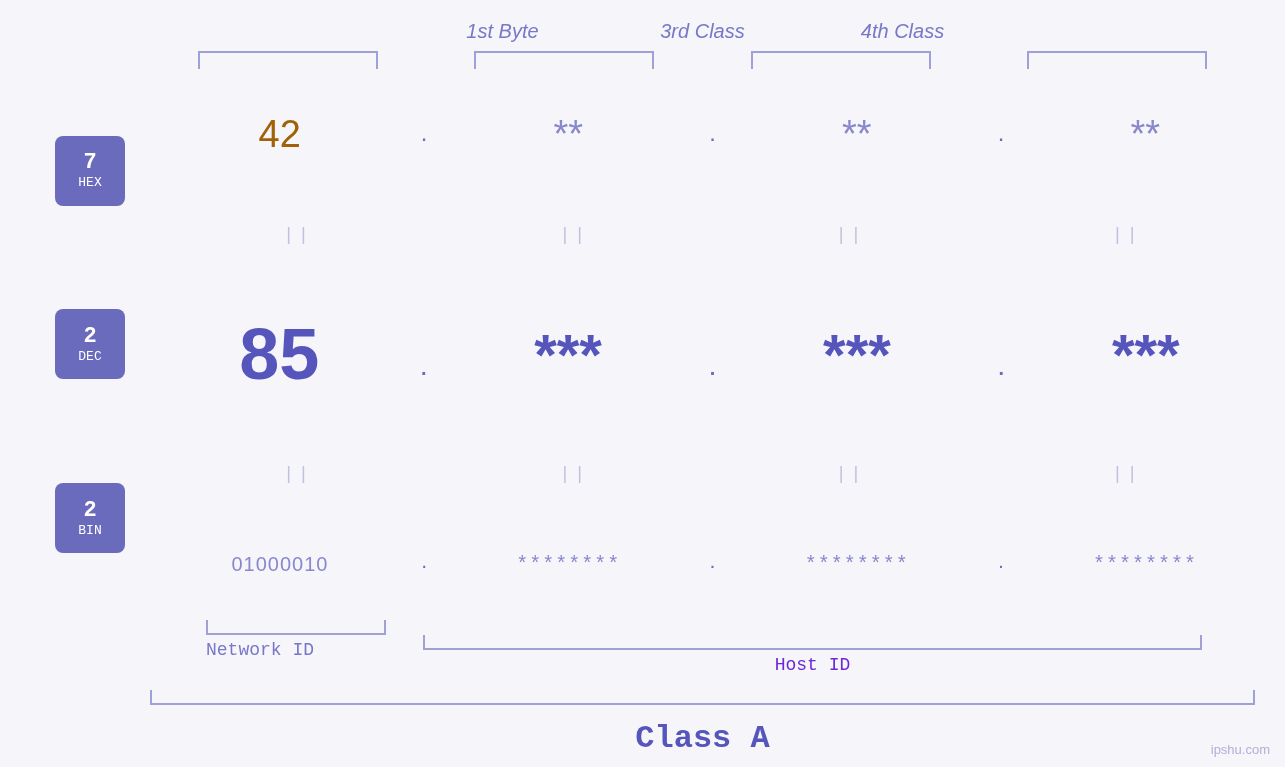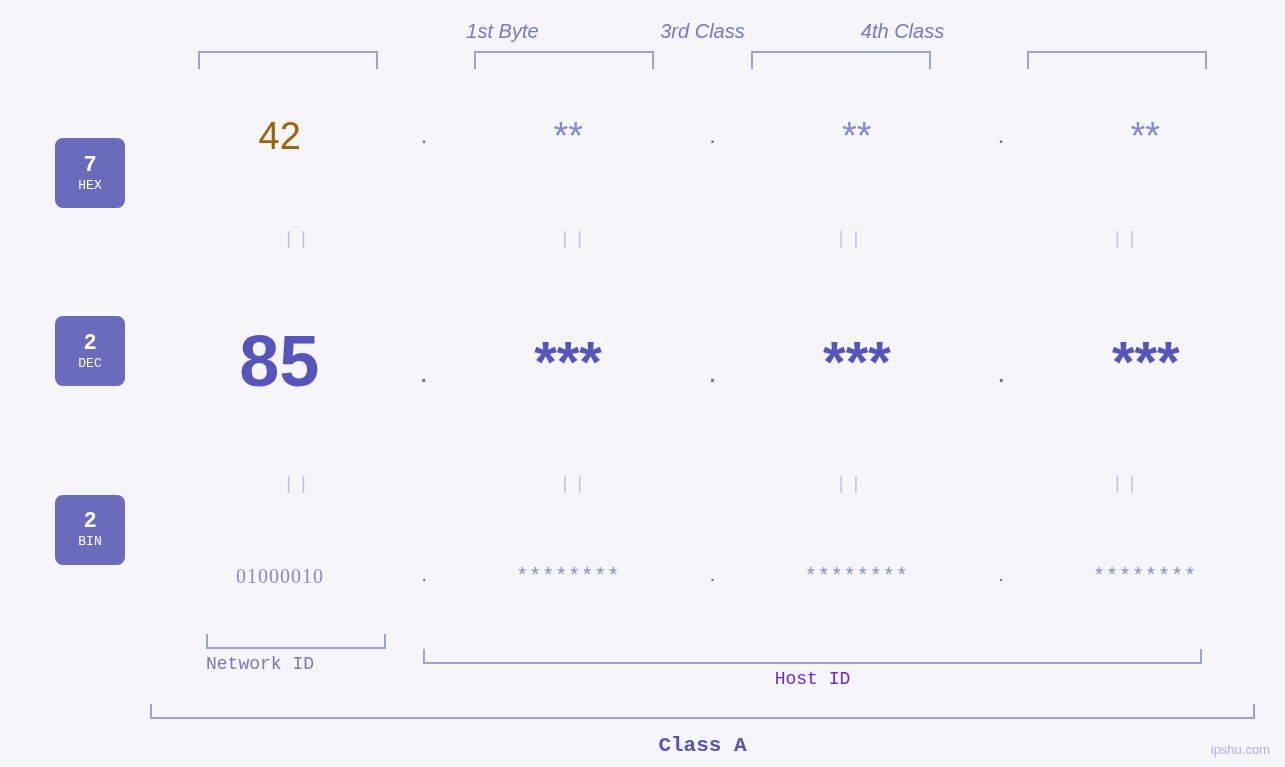--- a/index.html
+++ b/index.html
@@ -225,21 +225,21 @@
       <div class="dbl-bar-row">
         <div class="dbl-bar-cell">||</div>
         <div class="dbl-bar-cell">||</div>
         <div class="dbl-bar-cell">||</div>
         <div class="dbl-bar-cell">||</div>
       </div>
 
       <div>
         <div class="ip-row">
           <div class="ip-cell">
-            <span style="color:#8888cc;font-size:20px;font-family:Liberation Serif, serif;letter-spacing:1px;">01000010</span>
+            <span style="color:#8888cc;font-size:20px;font-family:Liberation Sans, sans-serif;letter-spacing:1px;">01000010</span>
           </div>
           <span class="sep" style="font-size:14px;">.</span>
           <div class="ip-cell">
             <span style="color:#8888cc;font-size:20px;font-family:'Courier New',monospace;letter-spacing:1px;">********</span>
           </div>
           <span class="sep" style="font-size:14px;">.</span>
           <div class="ip-cell">
             <span style="color:#8888cc;font-size:20px;font-family:'Courier New',monospace;letter-spacing:1px;">********</span>
           </div>
           <span class="sep" style="font-size:14px;">.</span>
@@ -269,20 +269,20 @@
 
       <div style="display:flex;flex-direction:column;align-items:center;flex:1;margin-left:20px;">
         <div style="width:90%;height:15px;border-left:2px solid #a0a0d8;border-bottom:2px solid #a0a0d8;border-right:2px solid #a0a0d8;"></div>
         <span style="color:#6d28d9;font-size:18px;font-family:'Courier New',monospace;margin-top:5px;">Host ID</span>
       </div>
     </div>
 
     <div style="width:100%;height:15px;border-left:2px solid #a0a0d8;border-bottom:2px solid #a0a0d8;border-right:2px solid #a0a0d8;margin-top:15px;"></div>
 
     <div style="text-align:center;margin-top:15px;">
-      <span style="color:#5555bb;font-size:21px;font-family:'Courier New',monospace;font-weight:bold;">Class A</span>
+      <span style="color:#5555bb;font-size:32px;font-family:'Courier New',monospace;font-weight:bold;">Class A</span>
     </div>
 
   </div>
 
 </div>
 
 <div class="watermark">ipshu.com</div>
 
 </body></html>

